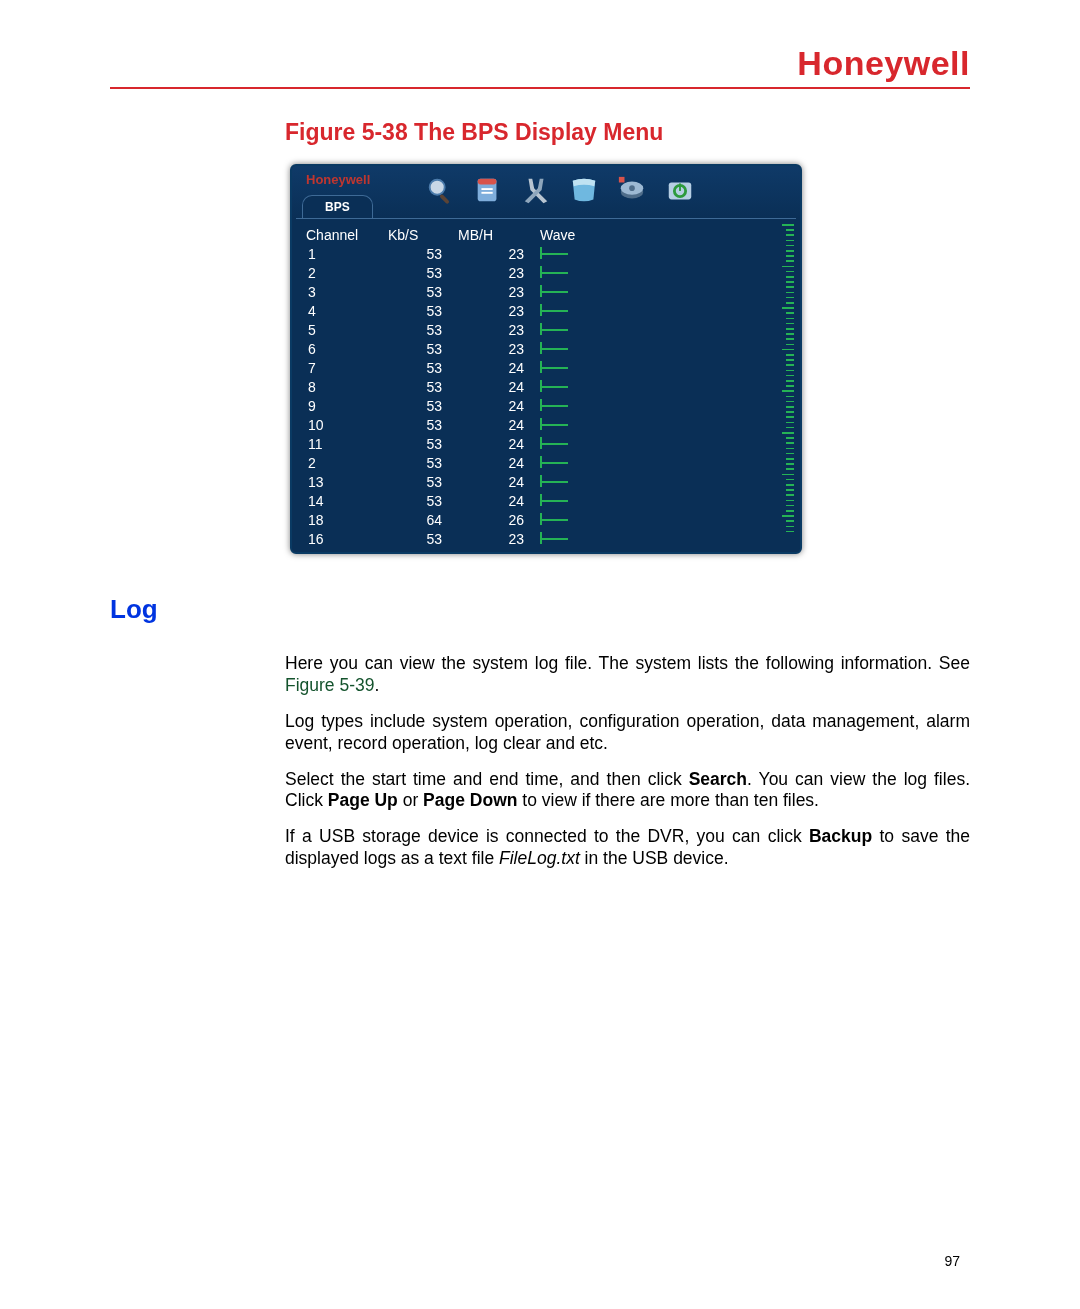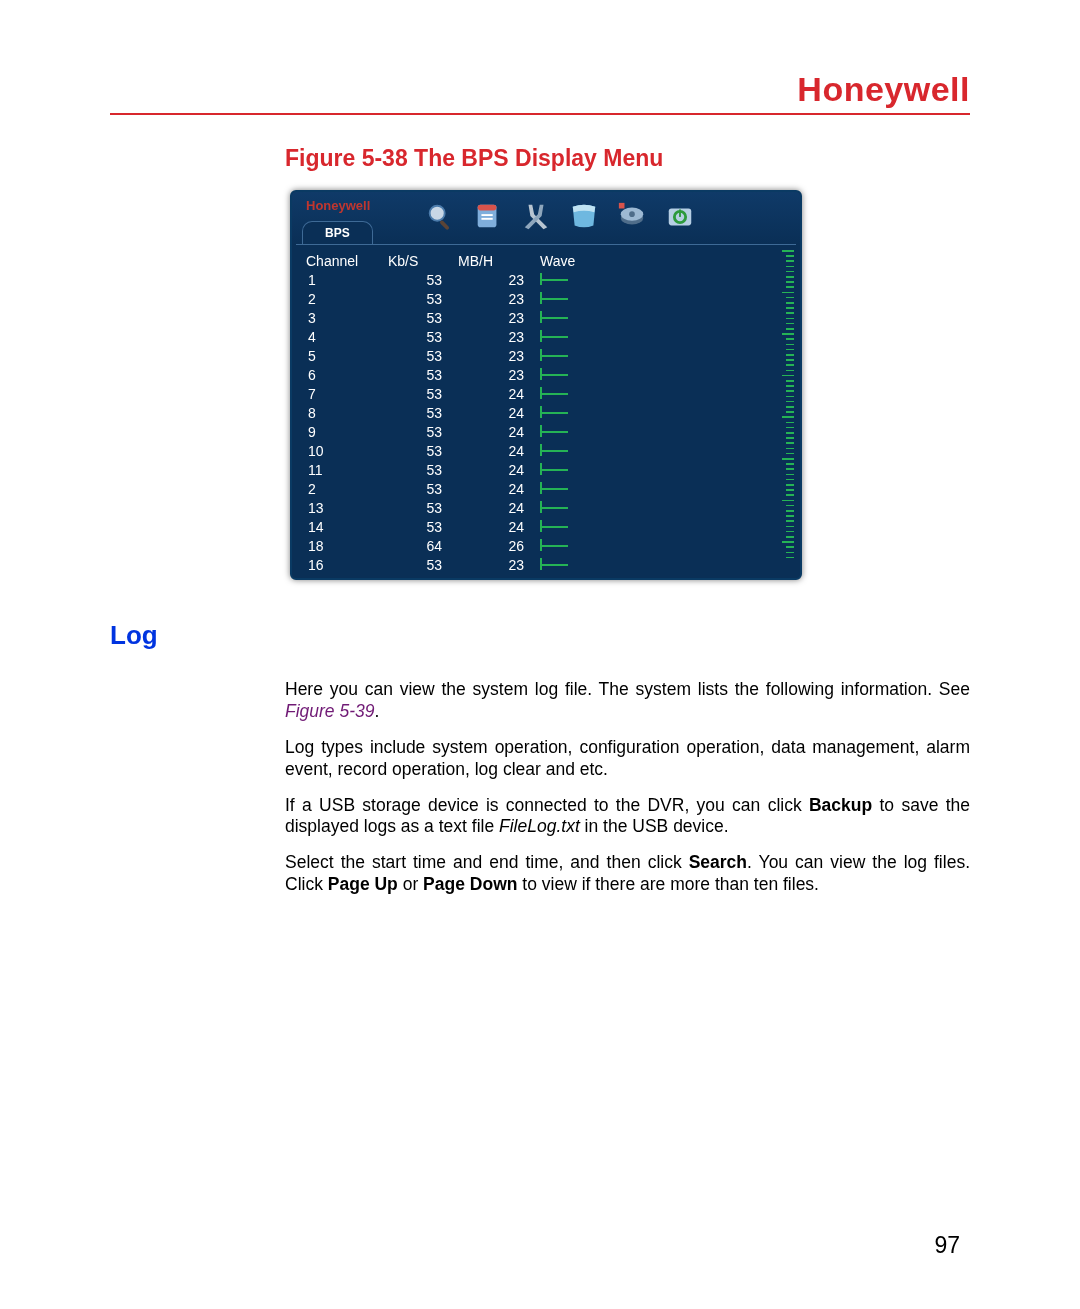--- a/index.html
+++ b/index.html
@@ -6,21 +6,21 @@
     margin: 0;
     padding: 0;
     background: #fff;
     font-family: Arial, Helvetica, sans-serif;
     width: 1080px;
     height: 1309px;
     position: relative;
     box-sizing: border-box;
   }
   .page {
-    padding: 70px 110px 40px 110px;
+    padding: 44px 110px 40px 110px;
     box-sizing: border-box;
     height: 100%;
     position: relative;
   }
   .header {
     text-align: right;
     position: relative;
     margin-bottom: 4px;
   }
   .logo {
@@ -175,27 +175,27 @@
     font-weight: bold;
     margin: 40px 0 28px 0;
   }
   .body-text {
     margin-left: 175px;
     font-size: 17.5px;
     color: #000;
     line-height: 1.25;
   }
   .body-text p { margin: 0 0 14px 0; text-align: justify; }
-  .fig-ref { color: #701a75; font-style: italic; }
+  .fig-ref { color: #14532d; }
   .italic { font-style: italic; }
   .page-num {
     position: absolute;
-    bottom: 50px;
+    bottom: 40px;
     right: 120px;
-    font-size: 23px;
+    font-size: 14px;
   }
 </style>
 </head>
 <body>
 
 <div class="page">
 
   <div class="header">
     <span class="logo">Honeywell</span>
   </div>
@@ -477,21 +477,21 @@
   </div>
 
   <div class="section-title">Log</div>
 
   <div class="body-text">
     <p>
       <span>Here you can view the system log file. The system lists the following information. See </span><span class="fig-ref">Figure 5-39</span><span>.</span>
     </p>
     <p>Log types include system operation, configuration operation, data management, alarm event, record operation, log clear and etc.</p>
     <p>
+      <span>Select the start time and end time, and then click </span><b>Search</b><span>. You can view the log files. Click </span><b>Page Up</b><span> or </span><b>Page Down</b><span> to view if there are more than ten files.</span>
+    </p>
+    <p>
       <span>If a USB storage device is connected to the DVR, you can click </span><b>Backup</b><span> to save the displayed logs as a text file </span><span class="italic">FileLog.txt</span><span> in the USB device.</span>
     </p>
-    <p>
-      <span>Select the start time and end time, and then click </span><b>Search</b><span>. You can view the log files. Click </span><b>Page Up</b><span> or </span><b>Page Down</b><span> to view if there are more than ten files.</span>
-    </p>
   </div>
 
   <div class="page-num">97</div>
 </div>
 
 </body></html>

